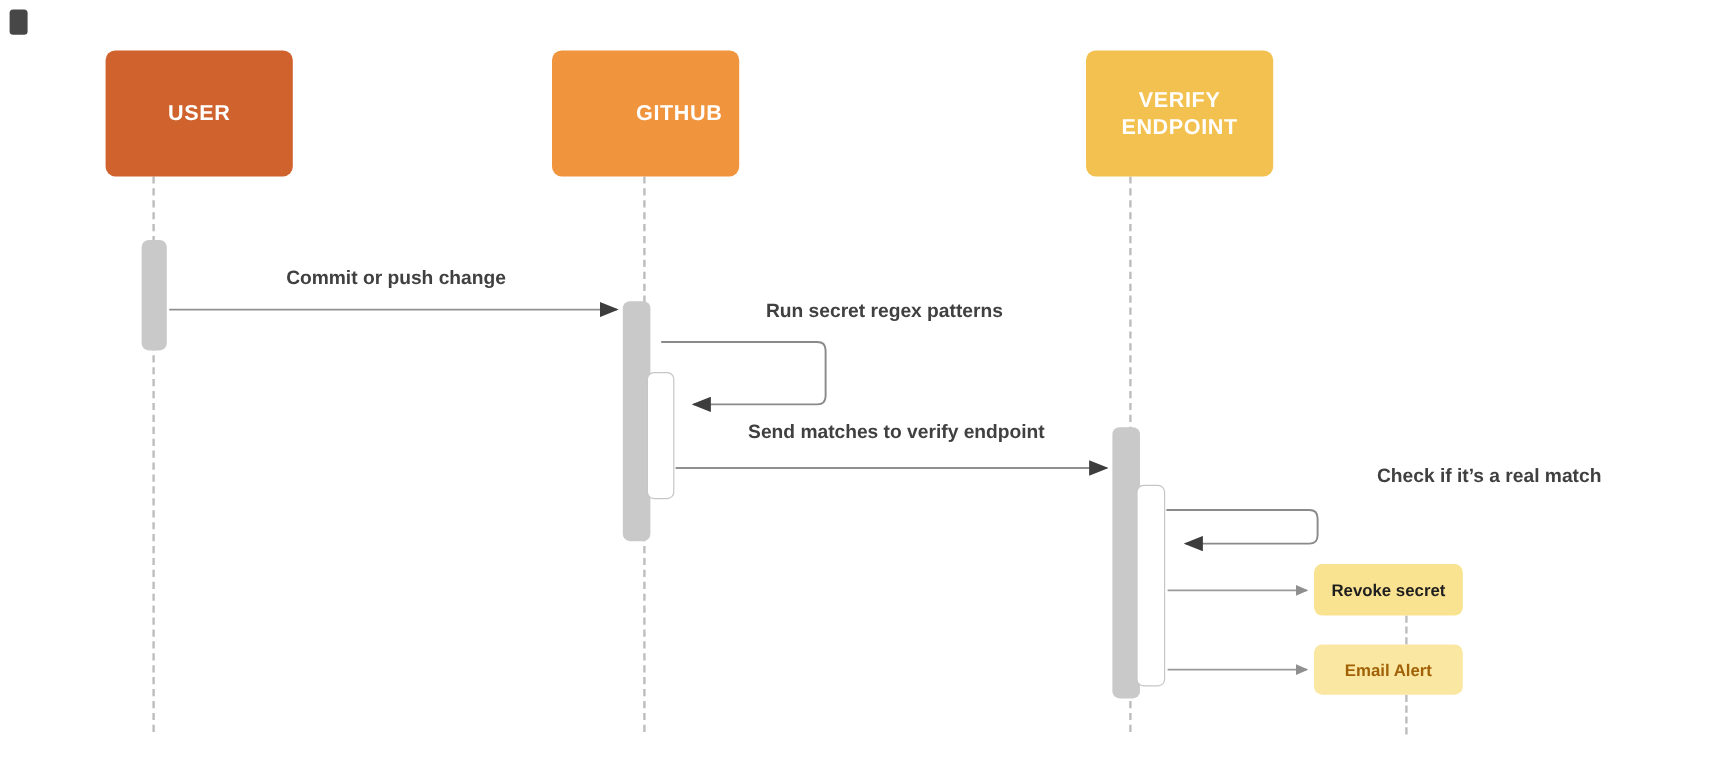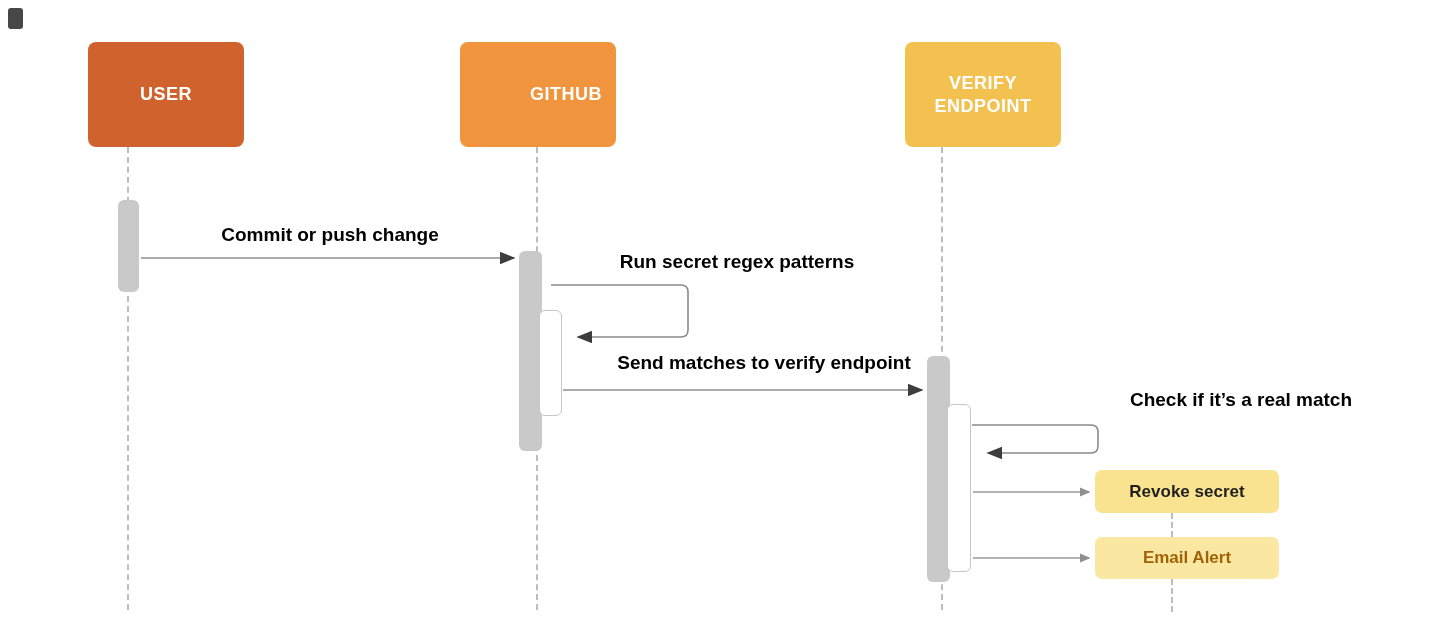--- a/index.html
+++ b/index.html
@@ -24,32 +24,32 @@
   .activation.inner{background:#ffffff;border:1.5px solid #c6c6c6;box-sizing:border-box;z-index:3;}
   .act-user{left:118px;top:200px;width:21px;height:92px;}
   .act-github{left:519px;top:251px;width:23px;height:200px;}
   .act-github-inner{left:539px;top:310px;width:23px;height:106px;}
   .act-verify{left:927px;top:356px;width:23px;height:226px;}
   .act-verify-inner{left:947px;top:404px;width:24px;height:168px;}
   
   .arrows{position:absolute;left:0;top:0;z-index:4;pointer-events:none;}
   
   .msg-label{
-    position:absolute;z-index:6;font-weight:bold;font-size:19px;color:#000000;
+    position:absolute;z-index:6;font-weight:bold;font-size:16px;color:#404040;
     text-align:center;white-space:nowrap;
   }
   .lbl-commit{left:198px;top:224px;width:264px;}
   .lbl-regex{left:593px;top:251px;width:288px;}
-  .lbl-send{left:585px;top:352px;width:358px;}
+  .lbl-send{left:568px;top:352px;width:358px;}
   .lbl-check{left:1120px;top:389px;width:242px;}
   
   .note{
-    position:absolute;left:1095px;width:184px;border-radius:7px;z-index:5;
+    position:absolute;left:1095px;width:124px;border-radius:7px;z-index:5;
     display:flex;align-items:center;justify-content:center;
-    font-weight:bold;font-size:17px;
+    font-weight:bold;font-size:14px;
   }
   .note-revoke{top:470px;height:43px;background:#f9e290;color:#1f1f1f;}
   .note-email{top:537px;height:42px;background:#f9e7a2;color:#a16207;}
   
   .corner-shape{position:absolute;left:8px;top:8px;width:15px;height:21px;background:#474747;border-radius:3px;z-index:5;}
 </style>
 </head>
 <body>
 
 <div class="canvas">

